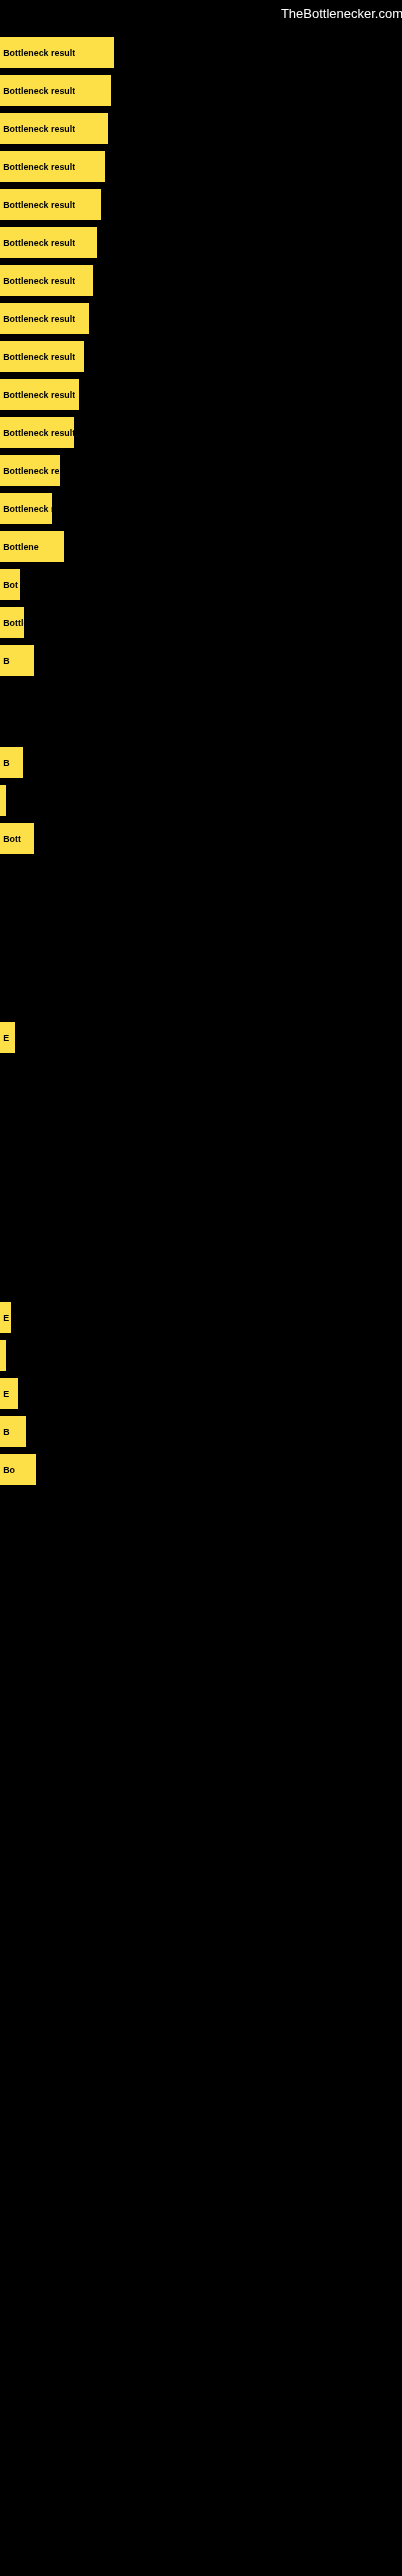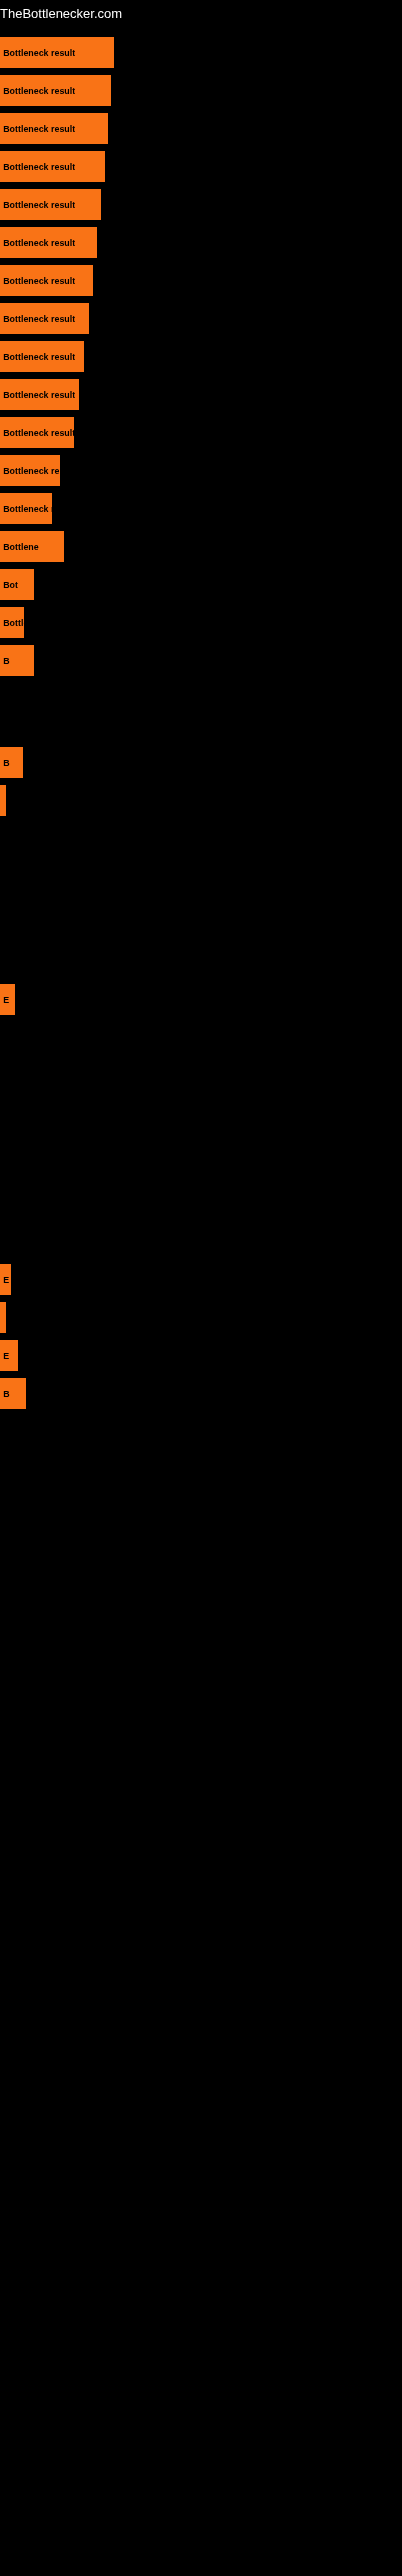--- a/index.html
+++ b/index.html
@@ -11,36 +11,36 @@
     body {
       background-color: #000000;
       font-family: Arial, sans-serif;
       width: 403px;
       min-height: 2576px;
       position: relative;
     }
 
     .site-title {
       color: #ffffff;
-      text-align: left;
+      text-align: right;
       font-size: 13px;
       padding: 6.4px 0;
       font-weight: normal;
     }
 
     .bar-container {
       position: relative;
       height: 38px;
       margin-bottom: 0;
       display: flex;
       align-items: center;
     }
 
     .bar {
-      background-color: #f97316;
+      background-color: #fde047;
       height: 31px;
       display: flex;
       align-items: center;
       padding-left: 3.2px;
       position: absolute;
       left: 0;
       top: 3.2px;
     }
 
     .bar-label {
@@ -60,21 +60,21 @@
     .bar-6  { width: 97px; }
     .bar-7  { width: 93px; }
     .bar-8  { width: 89px; }
     .bar-9  { width: 84px; }
     .bar-10 { width: 79px; }
     .bar-11 { width: 74px; }
     .bar-12 { width: 68px; }
     .bar-13 { width: 60px; }
     .bar-14 { width: 52px; }
     .bar-15 { width: 64px; }
-    .bar-16 { width: 34px; }
+    .bar-16 { width: 20px; }
     .bar-17 { width: 24px; }
     .bar-18 { width: 34px; }
 
     
     .gap-row {
       height: 64px;
     }
 
     .gap-row-large {
       height: 161px;
@@ -212,20 +212,25 @@
       <span class="bar-label">B</span>
     </div>
   </div>
 
   <div class="bar-container">
     <div class="bar" style="width:6.4px;">
       <span class="bar-label"></span>
     </div>
   </div>
 
+  <div class="bar-container">
+    <div class="bar bar-b3">
+      <span class="bar-label">Bott</span>
+    </div>
+  </div>
 
   <div class="gap-row-large"></div>
 
   <div class="bar-container">
     <div class="bar" style="width:14.5px;">
       <span class="bar-label">E</span>
     </div>
   </div>
 
   <div class="gap-row-xlarge"></div>
@@ -247,15 +252,20 @@
       <span class="bar-label">E</span>
     </div>
   </div>
 
   <div class="bar-container">
     <div class="bar" style="width:26px;">
       <span class="bar-label">B</span>
     </div>
   </div>
 
+  <div class="bar-container">
+    <div class="bar" style="width:36px;">
+      <span class="bar-label">Bo</span>
+    </div>
+  </div>
 
 </div>
 
 
 </body></html>

